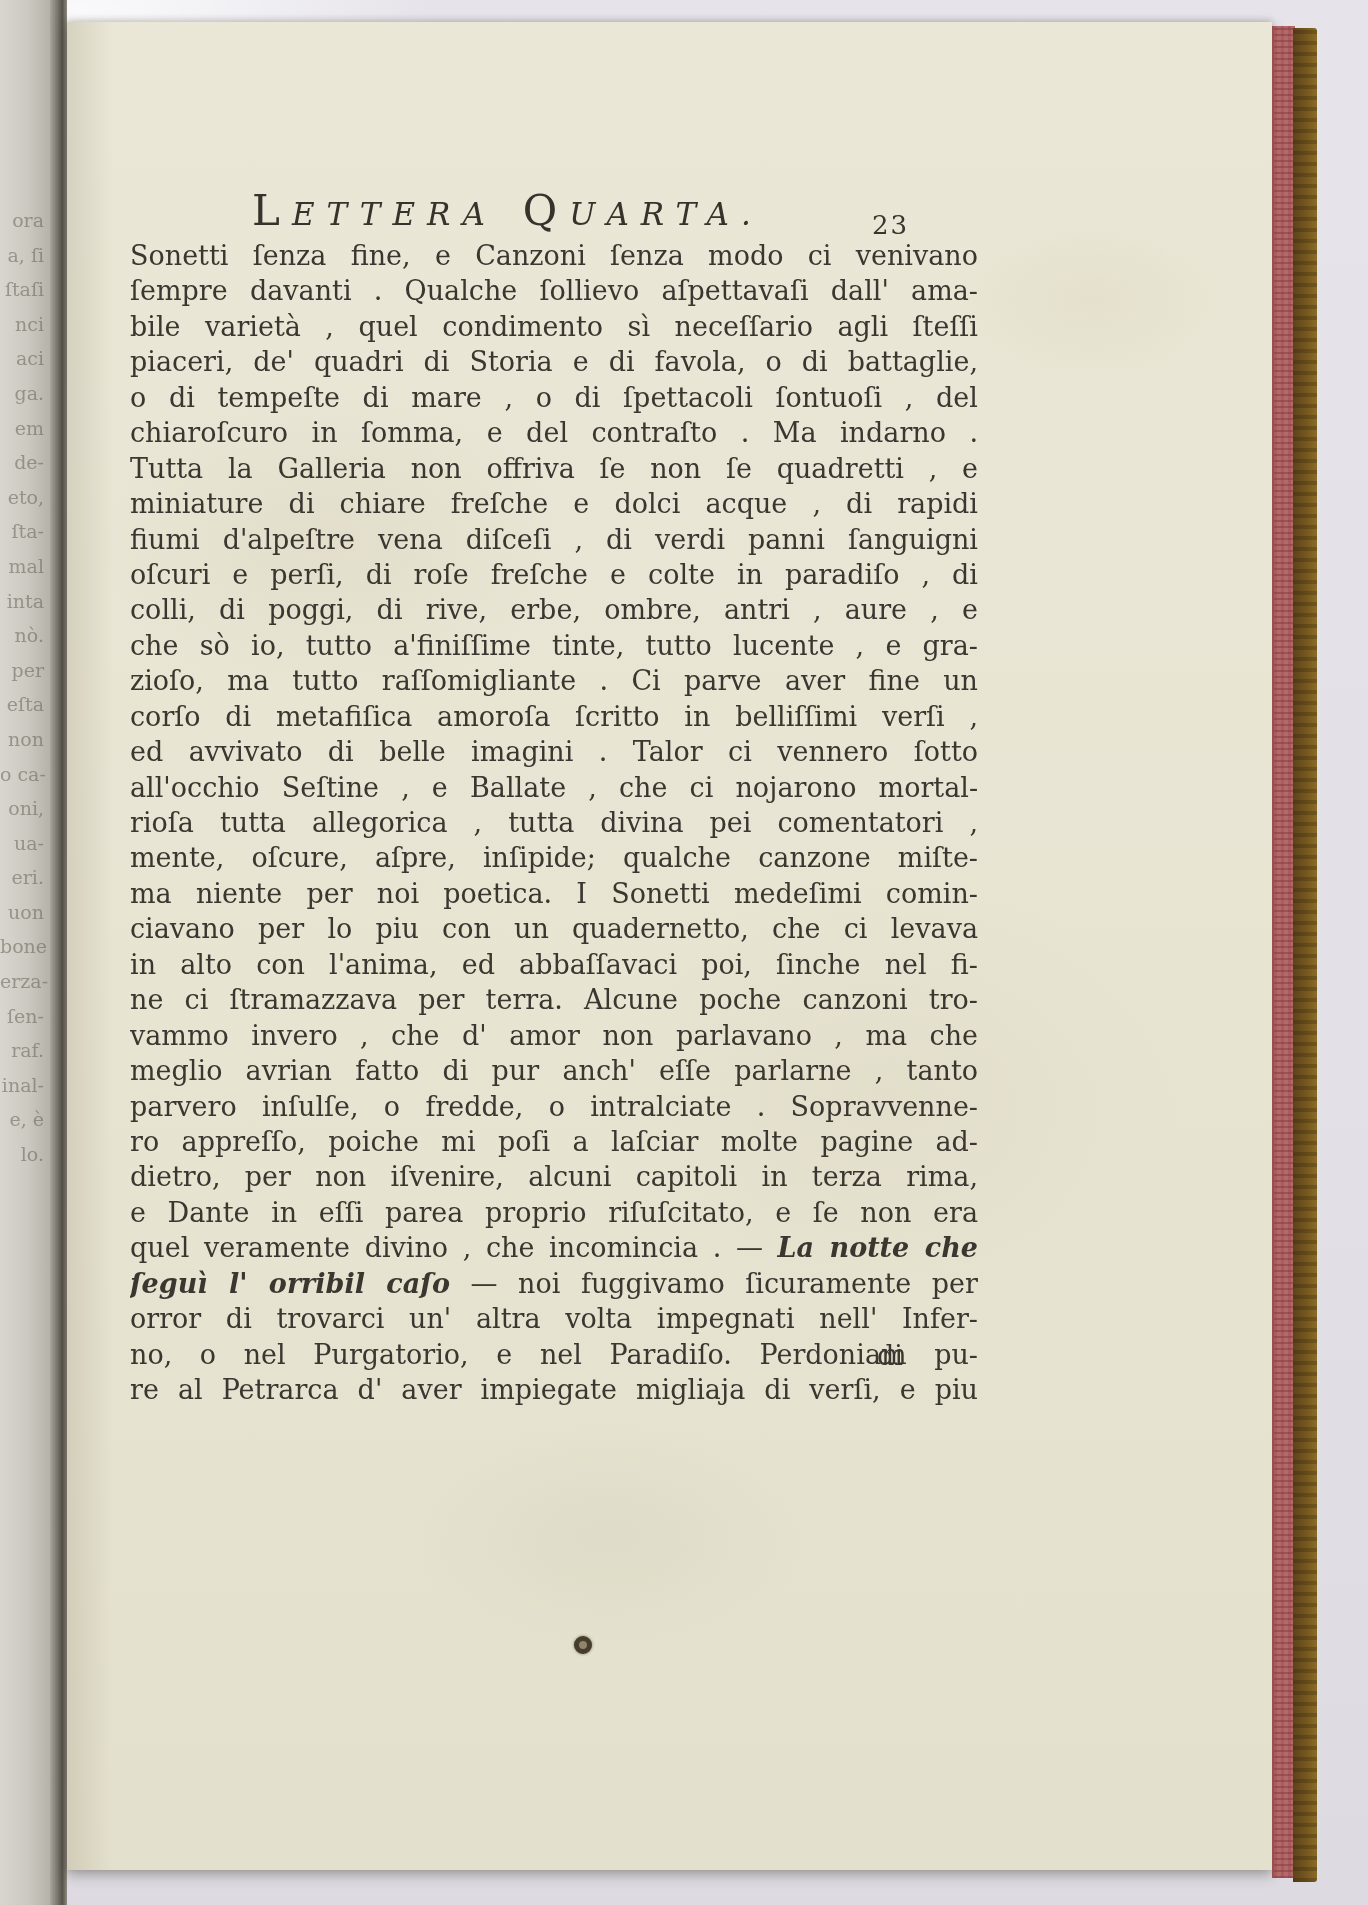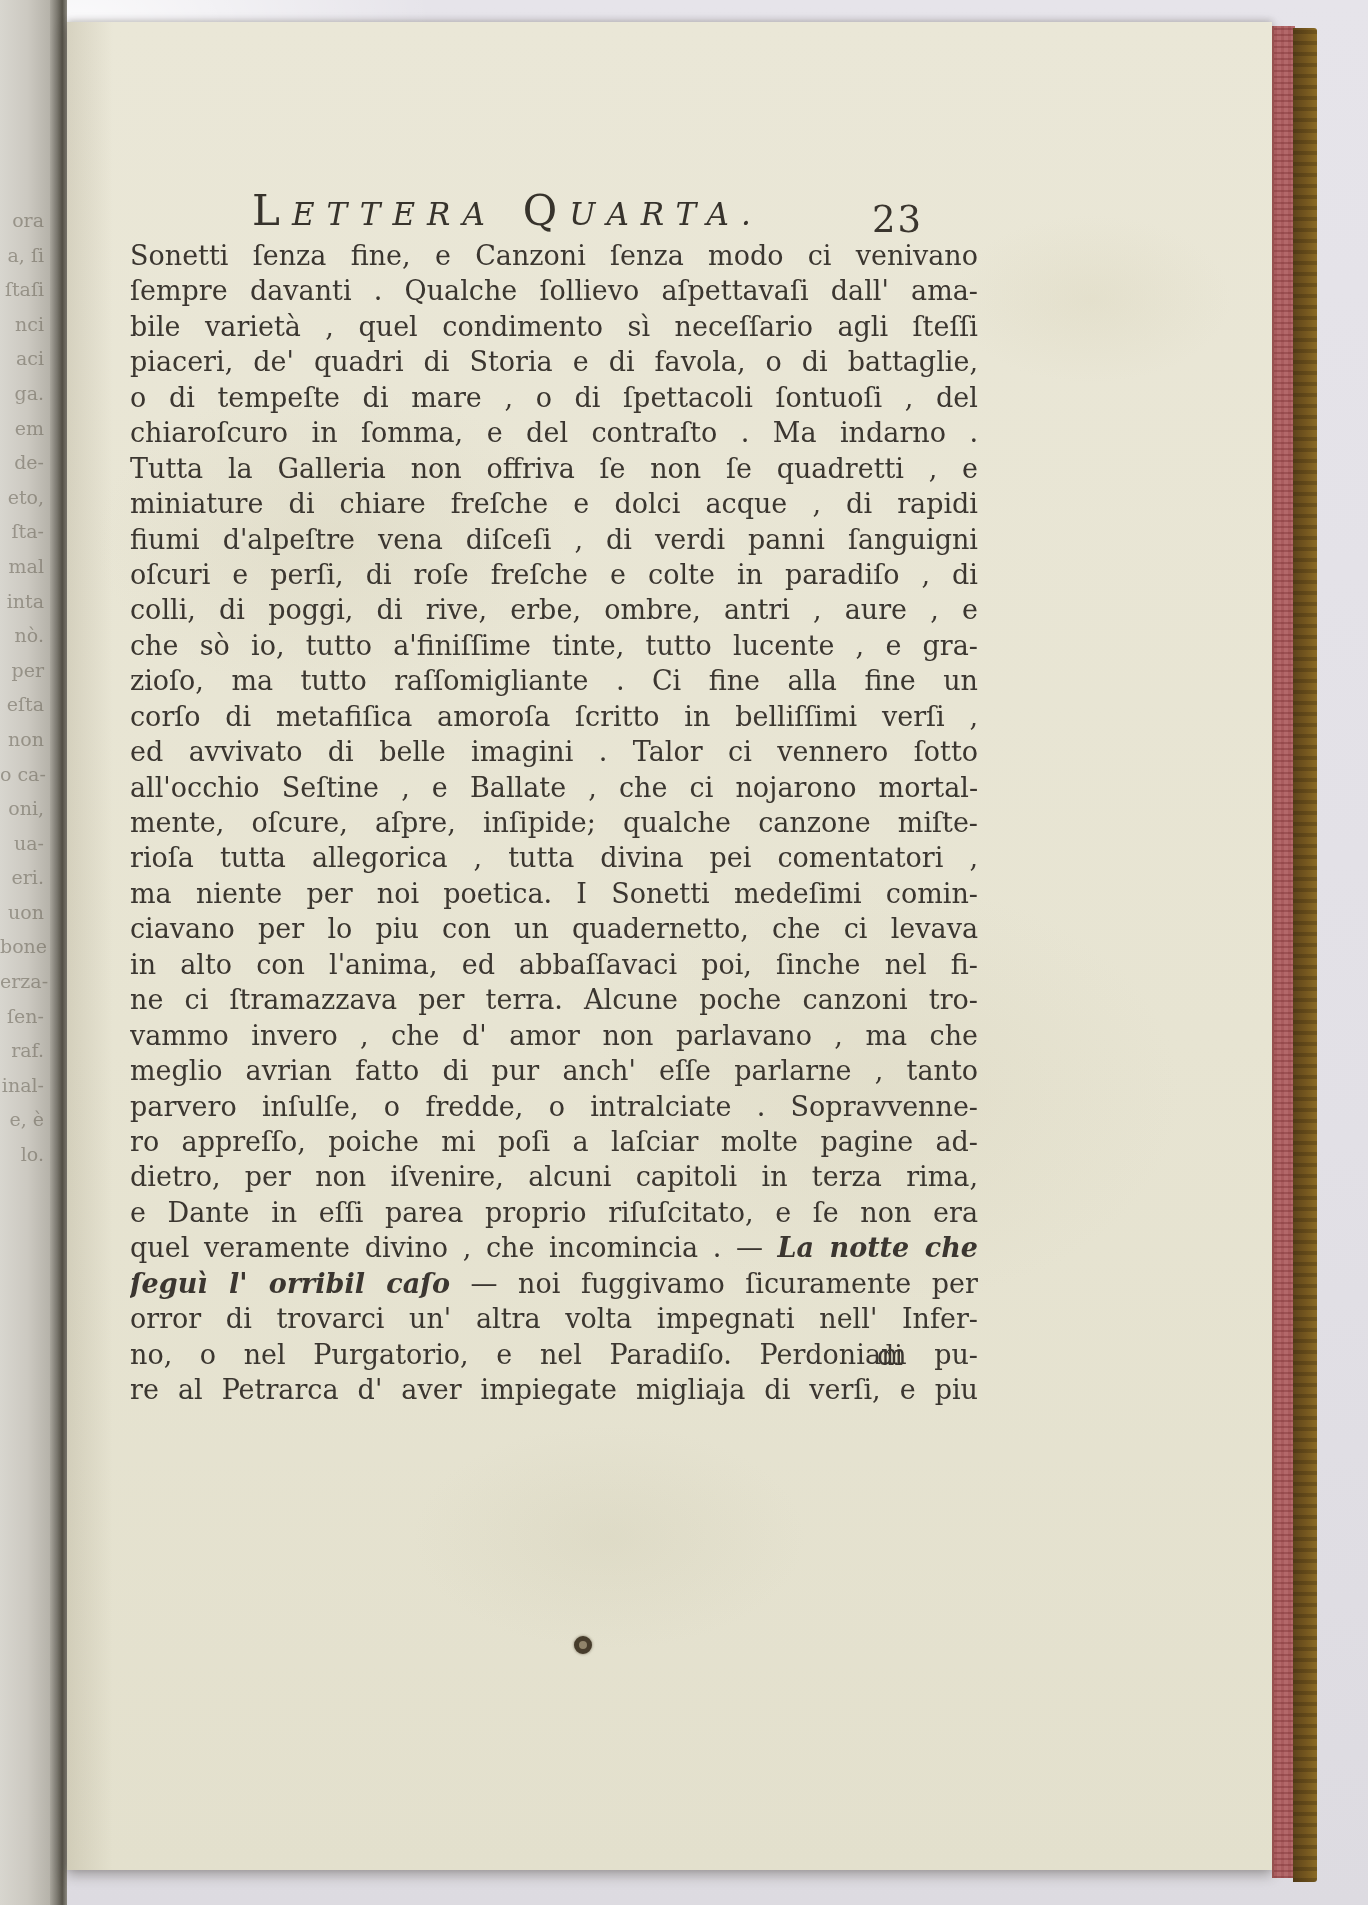--- a/index.html
+++ b/index.html
@@ -56,21 +56,21 @@
   }
   
   .header{
     position:absolute;left:252px;top:186px;white-space:nowrap;color:#37332c;
   }
   .header .word{display:inline-block;}
   .header .word + .word{margin-left:26px;}
   .header .cap{font-size:42px;letter-spacing:12px;}
   .header .rest{font-size:31px;letter-spacing:12px;font-style:italic;}
   .pagenum{
-    position:absolute;left:872px;top:198px;font-size:37px;color:#3a352e;letter-spacing:2px;
+    position:absolute;left:872px;top:210px;font-size:26px;color:#3a352e;letter-spacing:2px;
   }
   
   .bodytext{
     position:absolute;left:130px;top:238px;width:848px;
     font-size:27px;color:#3b3630;
   }
   .line{height:35.45px;line-height:35.2px;text-align:justify;overflow:hidden;}
   .line::after{content:"";display:inline-block;width:100%;height:0;}
   .line .it{font-style:italic;font-weight:bold;}
   .catchword{
@@ -137,26 +137,26 @@
       <div class="line"><span>bile varietà , quel condimento sì neceſſario agli ſteſſi</span></div>
       <div class="line"><span>piaceri, de' quadri di Storia e di favola, o di battaglie,</span></div>
       <div class="line"><span>o di tempeſte di mare , o di ſpettacoli ſontuoſi , del</span></div>
       <div class="line"><span>chiaroſcuro in ſomma, e del contraſto . Ma indarno .</span></div>
       <div class="line"><span>Tutta la Galleria non offriva ſe non ſe quadretti , e</span></div>
       <div class="line"><span>miniature di chiare freſche e dolci acque , di rapidi</span></div>
       <div class="line"><span>fiumi d'alpeſtre vena diſceſi , di verdi panni ſanguigni</span></div>
       <div class="line"><span>oſcuri e perſi, di roſe freſche e colte in paradiſo , di</span></div>
       <div class="line"><span>colli, di poggi, di rive, erbe, ombre, antri , aure , e</span></div>
       <div class="line"><span>che sò io, tutto a'finiſſime tinte, tutto lucente , e gra-</span></div>
-      <div class="line"><span>zioſo, ma tutto raſſomigliante . Ci fine alla fine un</span></div>
+      <div class="line"><span>zioſo, ma tutto raſſomigliante . Ci parve aver fine un</span></div>
       <div class="line"><span>corſo di metafiſica amoroſa ſcritto in belliſſimi verſi ,</span></div>
       <div class="line"><span>ed avvivato di belle imagini . Talor ci vennero ſotto</span></div>
       <div class="line"><span>all'occhio Seſtine , e Ballate , che ci nojarono mortal-</span></div>
+      <div class="line"><span>rioſa tutta allegorica , tutta divina pei comentatori ,</span></div>
       <div class="line"><span>mente, oſcure, aſpre, inſipide; qualche canzone miſte-</span></div>
-      <div class="line"><span>rioſa tutta allegorica , tutta divina pei comentatori ,</span></div>
       <div class="line"><span>ma niente per noi poetica. I Sonetti medeſimi comin-</span></div>
       <div class="line"><span>ciavano per lo piu con un quadernetto, che ci levava</span></div>
       <div class="line"><span>in alto con l'anima, ed abbaſſavaci poi, ſinche nel fi-</span></div>
       <div class="line"><span>ne ci ſtramazzava per terra. Alcune poche canzoni tro-</span></div>
       <div class="line"><span>vammo invero , che d' amor non parlavano , ma che</span></div>
       <div class="line"><span>meglio avrian fatto di pur anch' eſſe parlarne , tanto</span></div>
       <div class="line"><span>parvero inſulſe, o fredde, o intralciate . Sopravvenne-</span></div>
       <div class="line"><span>ro appreſſo, poiche mi poſi a laſciar molte pagine ad-</span></div>
       <div class="line"><span>dietro, per non iſvenire, alcuni capitoli in terza rima,</span></div>
       <div class="line"><span>e Dante in eſſi parea proprio riſuſcitato, e ſe non era</span></div>

